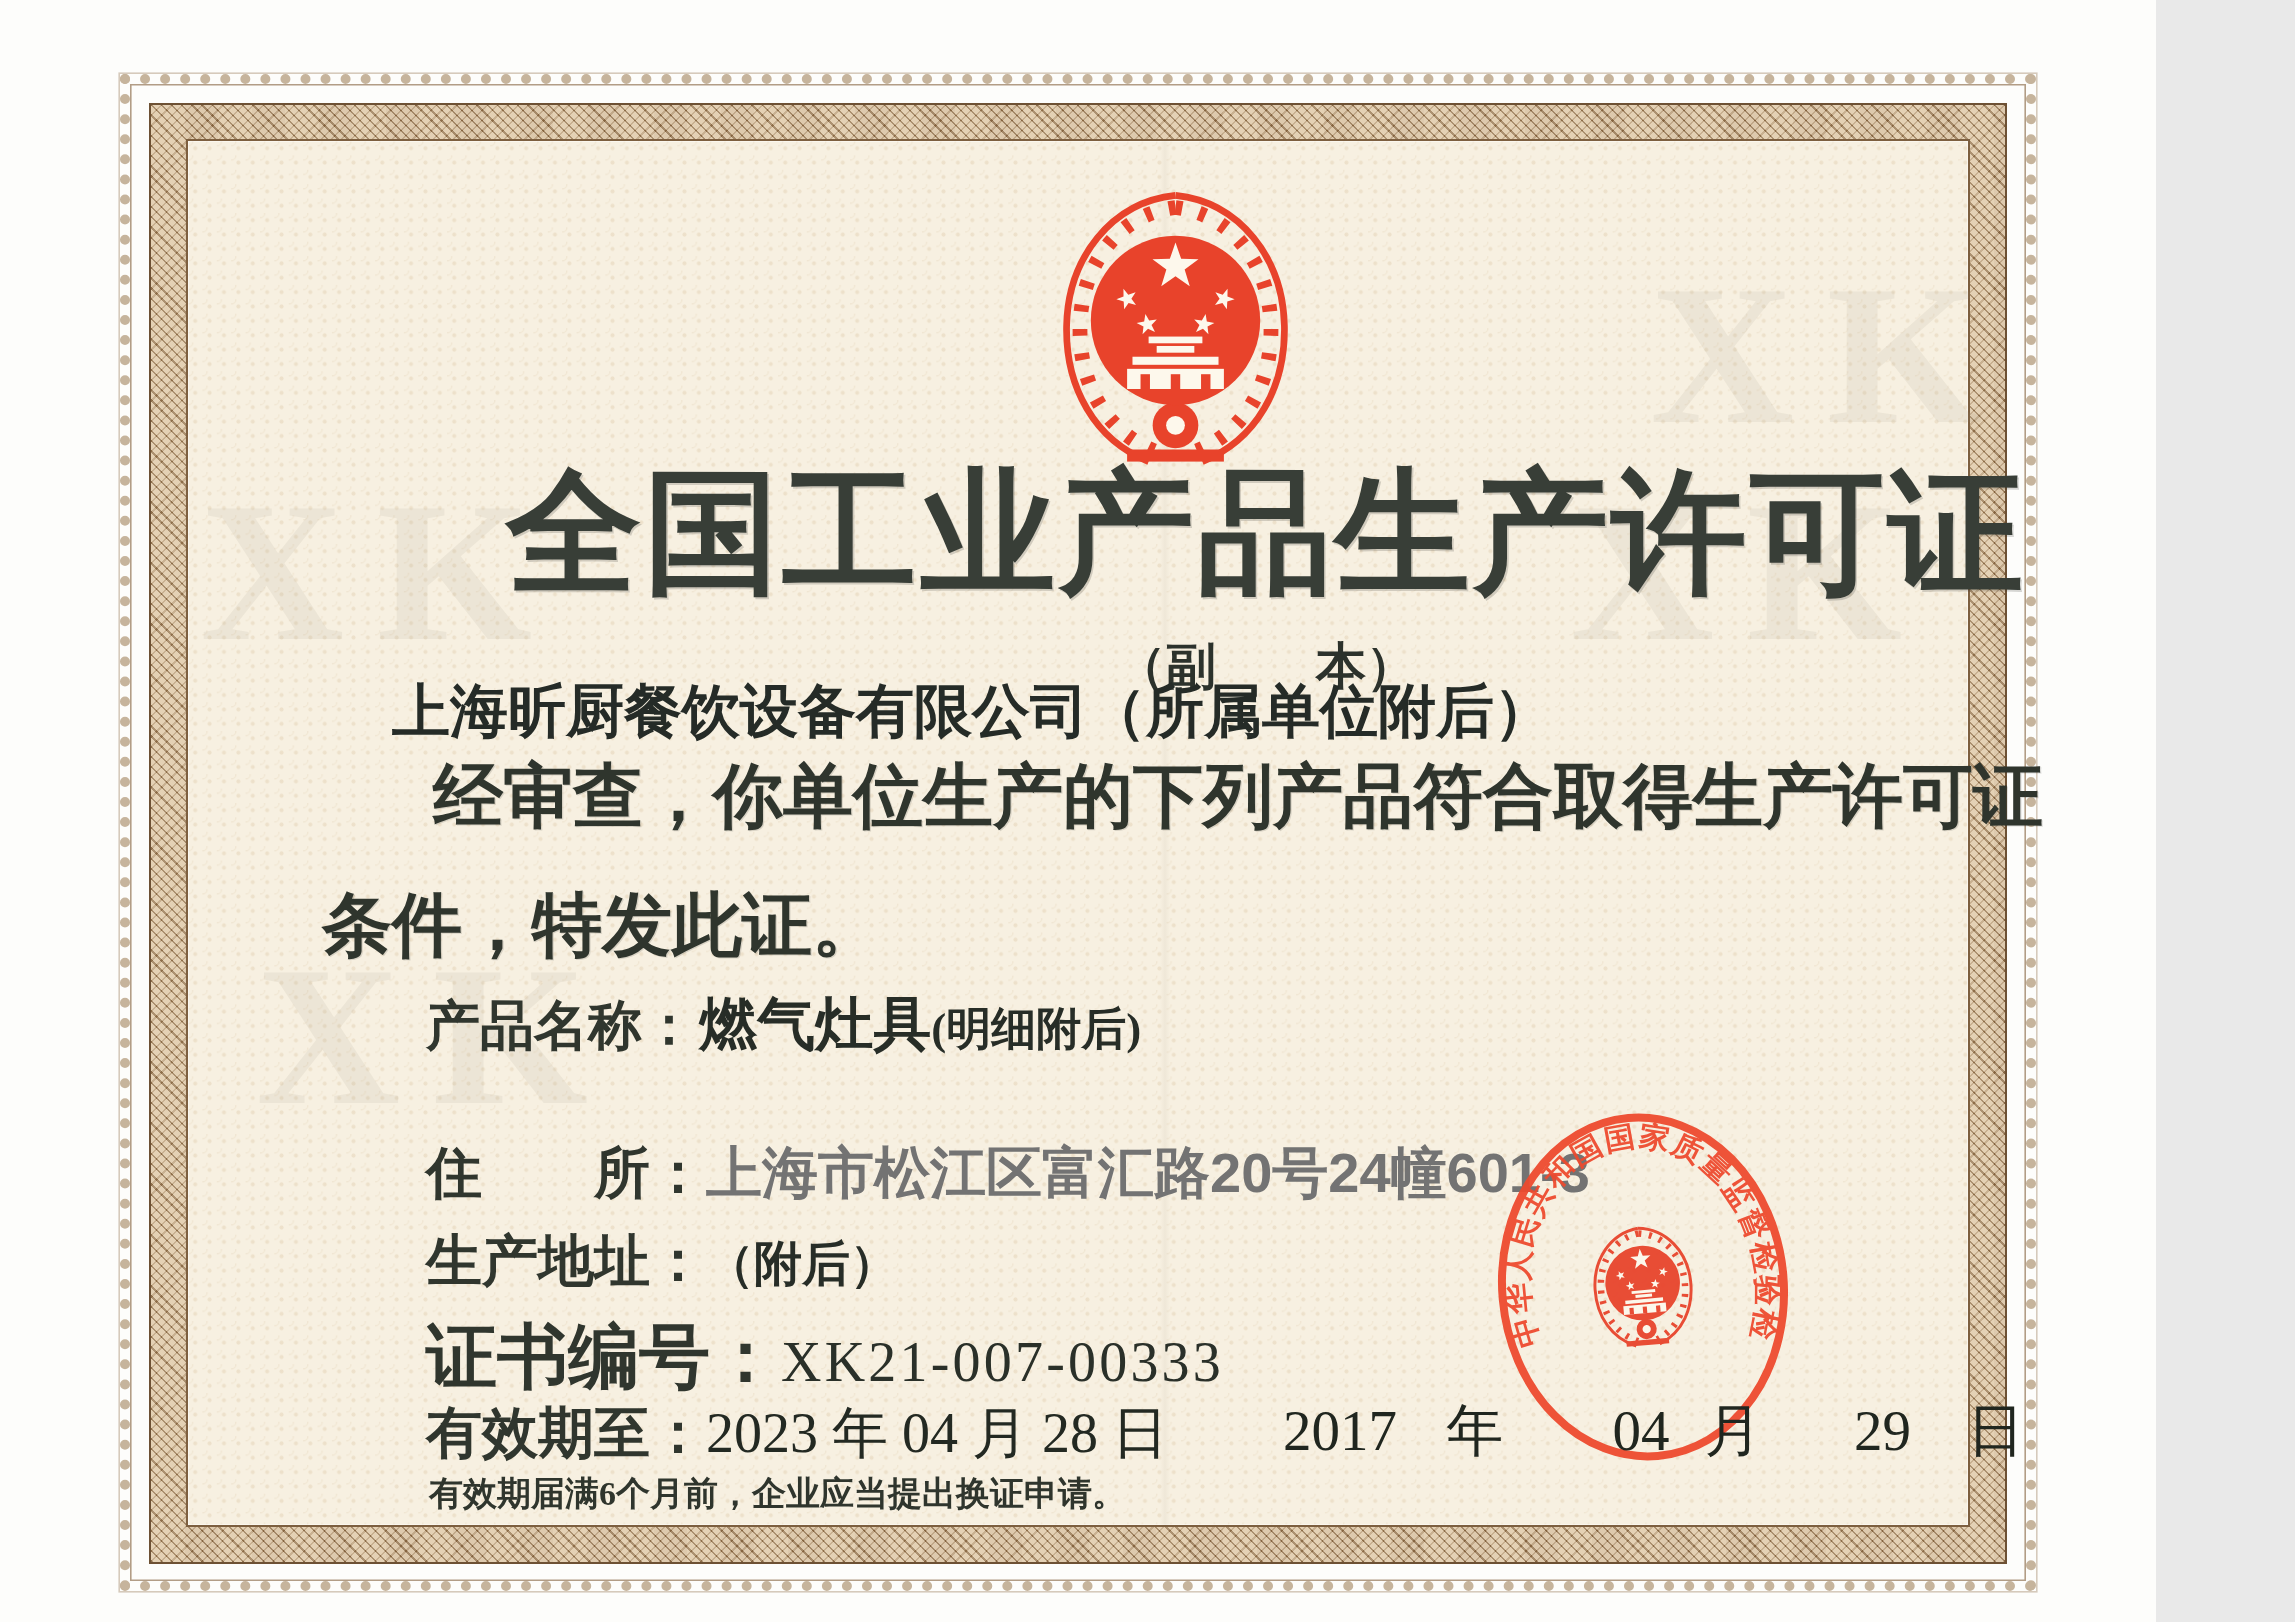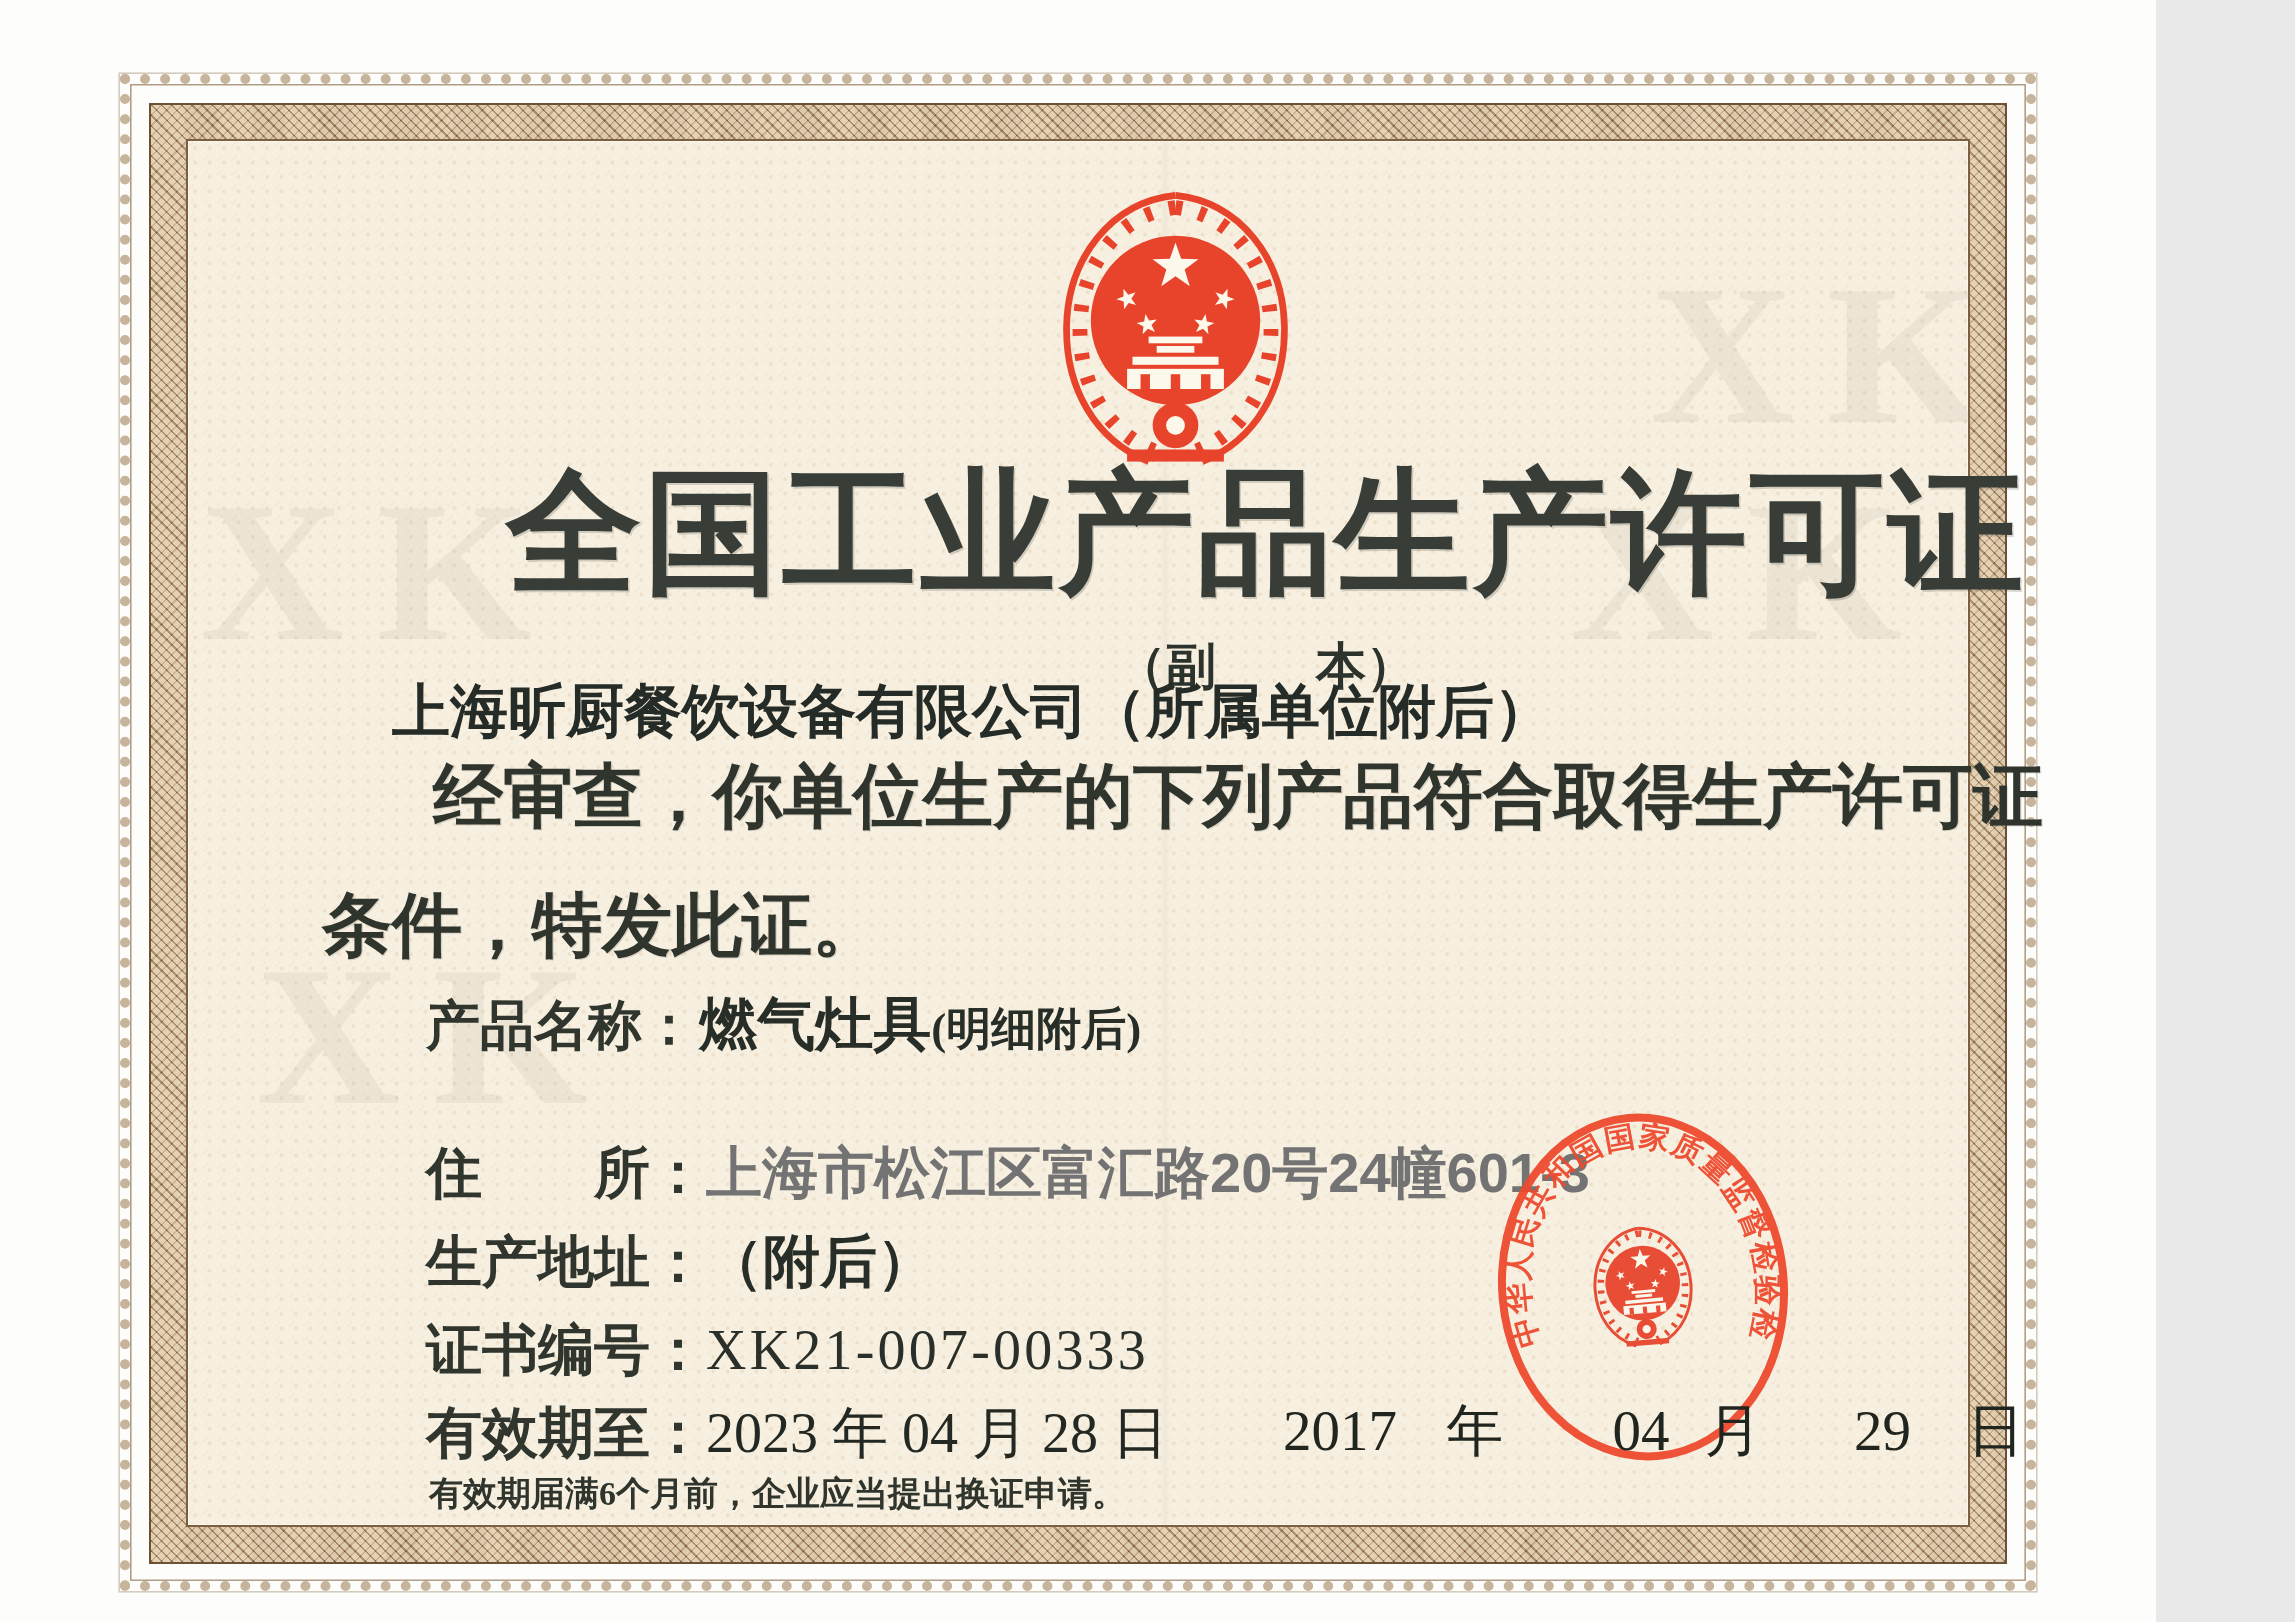--- a/index.html
+++ b/index.html
@@ -62,21 +62,21 @@
   .para2{left:322px;top:891px;font-size:70px;font-weight:bold;color:#2f352d;text-shadow:1.2px 1.2px 0 rgba(40,40,35,.15);}
   .row{position:absolute;line-height:1;white-space:nowrap;}
   .lbl{font-size:54px;font-weight:bold;color:#30362e;}
   .product-row{left:426px;top:996px;}
   .product-row .val{font-size:58px;font-weight:bold;color:#272d27;}
   .product-row .detail{font-size:45px;font-weight:bold;color:#272d27;}
   .addr-row{left:426px;top:1145px;}
   .addr-row .lbl{font-size:56px;}
   .addr-row .val{font-size:56px;font-family:"Liberation Sans","DejaVu Sans",sans-serif;font-weight:bold;color:#737373;}
   .paddr-row{left:426px;top:1233px;}
-  .paddr-row .val{font-size:57px;font-weight:bold;color:#272d27;text-align:center;}
+  .paddr-row .val{font-size:48px;font-weight:bold;color:#272d27;text-align:center;}
   .certno-row{left:426px;top:1322px;}
   .certno-row .val{font-size:56px;letter-spacing:3.2px;color:#2a3029;}
   .valid-row{left:426px;top:1405px;}
   .valid-row .val{font-size:56px;color:#232922;}
   .note{left:429px;top:1477px;font-size:34px;font-weight:bold;color:#2f352d;}
   .issue-date{left:1283px;top:1402px;font-size:57px;color:#20261f;z-index:5;}
   .issue-date span{display:inline-block;}
   .gap-a{margin-left:35px;}   
   .gap-b{margin-left:95px;}  
   .gap-c{margin-left:21px;}   
@@ -156,21 +156,21 @@
 
   <div class="row addr-row">
     <span class="lbl">住　　所：</span><span class="val">上海市松江区富汇路20号24幢601-3</span>
   </div>
 
   <div class="row paddr-row">
     <span class="lbl" style="font-size:56px">生产地址：</span><span class="val">（附后）</span>
   </div>
 
   <div class="row certno-row">
-    <span class="lbl" style="font-size:56px">证书编号：</span><span class="val">XK21-007-00333</span>
+    <span class="lbl" style="font-size:71px">证书编号：</span><span class="val">XK21-007-00333</span>
   </div>
 
   <div class="row valid-row">
     <span class="lbl" style="font-size:56px">有效期至：</span><span class="val">2023 年 04 月 28 日</span>
   </div>
 
   <div class="abs note">有效期届满6个月前，企业应当提出换证申请。</div>
 
   <div class="abs issue-date">
     <span>2017</span>

